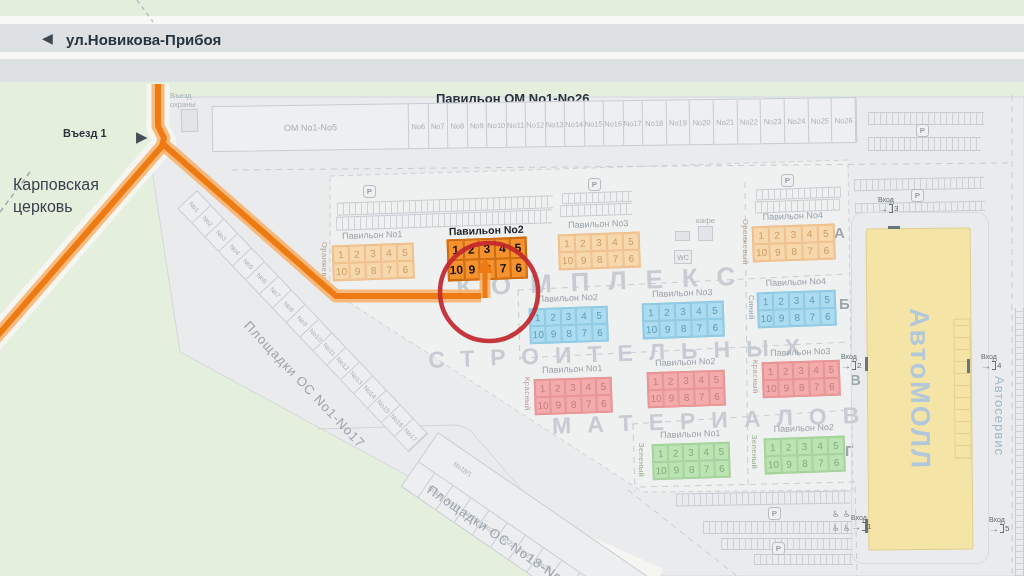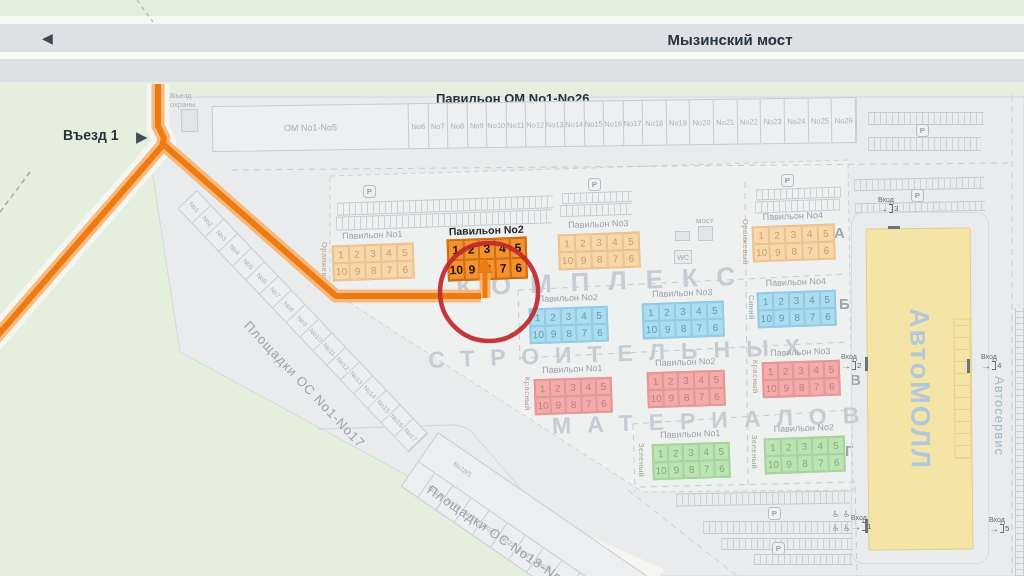--- a/index.html
+++ b/index.html
@@ -18,21 +18,21 @@
   .back-arrow{position:absolute;left:42px;top:30px;font-size:14px;color:#3d4851;z-index:5;}
 
   
   #ground{position:absolute;left:0;top:0;z-index:2;}
   #routeOverlay{position:absolute;left:0;top:0;z-index:40;pointer-events:none;}
 
   #map{position:absolute;inset:0;z-index:3;}
   #map > *{position:absolute;}
 
   
-  .vyezd{left:63px;top:127px;font-size:14px;font-weight:bold;color:#2a343d;white-space:nowrap;}
+  .vyezd{left:63px;top:127px;font-size:11px;font-weight:bold;color:#2a343d;white-space:nowrap;}
   .vyezd-arrow{position:absolute;left:136px;top:128px;font-size:15px;color:#424d57;}
   .church{left:13px;top:174px;width:122px;font-size:16px;color:#38444d;line-height:1.35;}
   .guard-label{left:170px;top:92px;width:42px;font-size:7.5px;line-height:1.15;color:#a9b2b9;}
   .guard-box{left:181px;top:109px;width:17px;height:23px;background:#e2e5e7;border:1px solid #c5cbd0;transform:rotate(-2deg);}
   .om-header{left:436px;top:91px;font-size:13px;font-weight:bold;color:#27323b;white-space:nowrap;}
 
   
   .wm{position:absolute;color:#c6ccd2;font-weight:600;white-space:nowrap;z-index:2;}
   .wm1{left:456px;top:266px;font-size:26px;letter-spacing:19px;transform:rotate(-2.2deg);}
   .wm2{left:428px;top:340px;font-size:23px;letter-spacing:16px;transform:rotate(-2deg);}
@@ -105,21 +105,21 @@
 </style>
 </head>
 <body>
 
 <div id="stage">
 
   <div class="band band-green"></div>
   <div class="band band-road1"></div>
   <div class="band band-road2"></div>
   <span class="back-arrow">◀</span>
-  <div class="street-label street-right">Мызинский мост</div>
+  <div class="street-label street-left">ул.Новикова-Прибоя</div>
 
   <svg id="ground" width="1024" height="576" viewBox="0 0 1024 576">
     <rect x="0" y="82" width="1024" height="494" fill="#e4f0dd"></rect>
     <polygon points="150,97 1024,97 1024,576 592,576 180,352 152,170" fill="#e9ebec" stroke="#d3d8db" stroke-width="1"></polygon>
     <polygon points="330,176 848,160 853,490 643,492 330,290" fill="#f0f1f1" stroke="#c9cfd4" stroke-width="1" stroke-dasharray="5,4" opacity="0.9"></polygon>
     <path d="M158,84 L158,128 L165,142 L-15,350" fill="none" stroke="#f5f6f2" stroke-width="23" stroke-linejoin="round"></path>
     <path d="M420,470 L660,576" fill="none" stroke="#f5f6f2" stroke-width="16"></path>
     <path d="M318,429 L452,425 Q468,425 476,437 L570,545" fill="none" stroke="#cfd5d9" stroke-width="1"></path>
     <g stroke="#c7cdd2" stroke-width="1" stroke-dasharray="6,5" fill="none">
       <path d="M232,170 L1008,163"></path>
@@ -134,20 +134,21 @@
       <path d="M1012,95 L1012,576"></path>
     </g>
     <path d="M137,0 L153,22" stroke="#b9c1c7" stroke-width="1.5" stroke-dasharray="4,4" fill="none"></path>
     <path d="M30,172 L0,212" stroke="#9fa8ae" stroke-width="1.5" stroke-dasharray="5,4" fill="none"></path>
   </svg>
 
   <div id="map">
 
     <div class="vyezd">Въезд 1</div>
     <span class="vyezd-arrow">▶</span>
+    <div class="church">Карповская церковь</div>
     <div class="guard-label">Въезд охраны</div>
     <div class="guard-box"></div>
     <div class="om-header">Павильон ОМ No1-No26</div>
 
     <div class="wm wm1">КОМПЛЕКС</div>
     <div class="wm wm2">СТРОИТЕЛЬНЫХ</div>
     <div class="wm wm3">МАТЕРИАЛОВ</div>
 
     <div class="om-strip">
       <div class="om-first">ОМ No1-No5</div>
@@ -397,21 +398,21 @@
     </div>
     <div class="entr" style="left:989px;top:516px">
       <div class="entr-word">Вход</div>
       <div class="entr-row">
           <span class="entr-arrow">→</span>
           <span class="entr-door"></span>
           <span class="entr-num">5</span>
         </div>
     </div>
 
-    <div class="cafe-label">мост</div>
+    <div class="cafe-label">кафе</div>
     <div class="cafe-box"></div>
     <div class="atm-box"></div>
     <div class="wc-box">WC</div>
 
   <div class="pav" style="left: 332px; top: 230px; width: 82px;">
         <div class="pav-label">Павильон No1</div>
         <div class="pav-grid" style="background: rgb(247, 215, 172); border-color: rgb(237, 191, 141);">
           <div class="pav-row">
             <div class="pav-cell" style="border-color: rgb(237, 191, 141); color: rgb(207, 156, 94);">1</div>
             <div class="pav-cell" style="border-color: rgb(237, 191, 141); color: rgb(207, 156, 94);">2</div>

